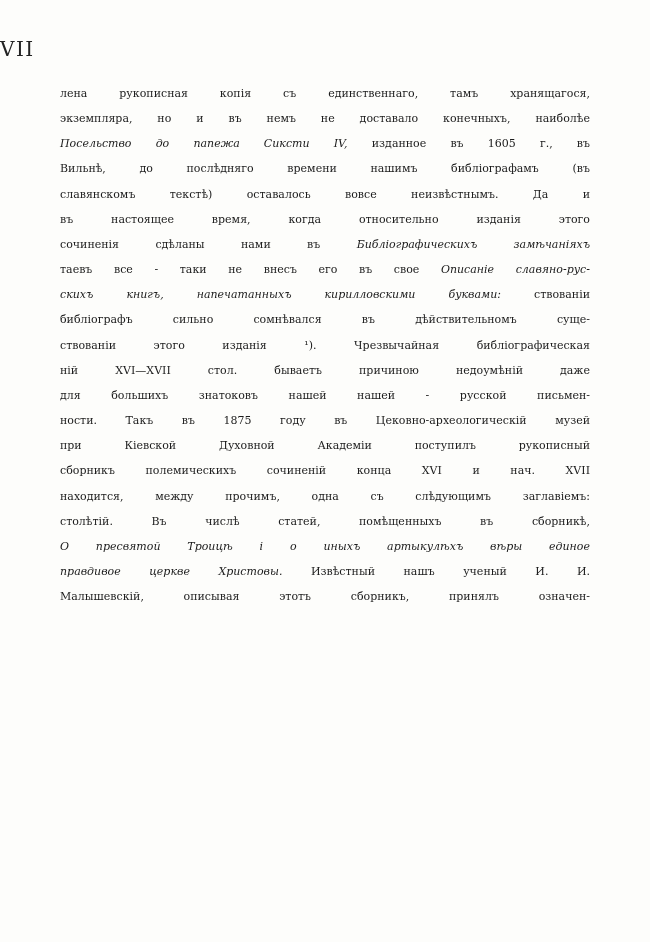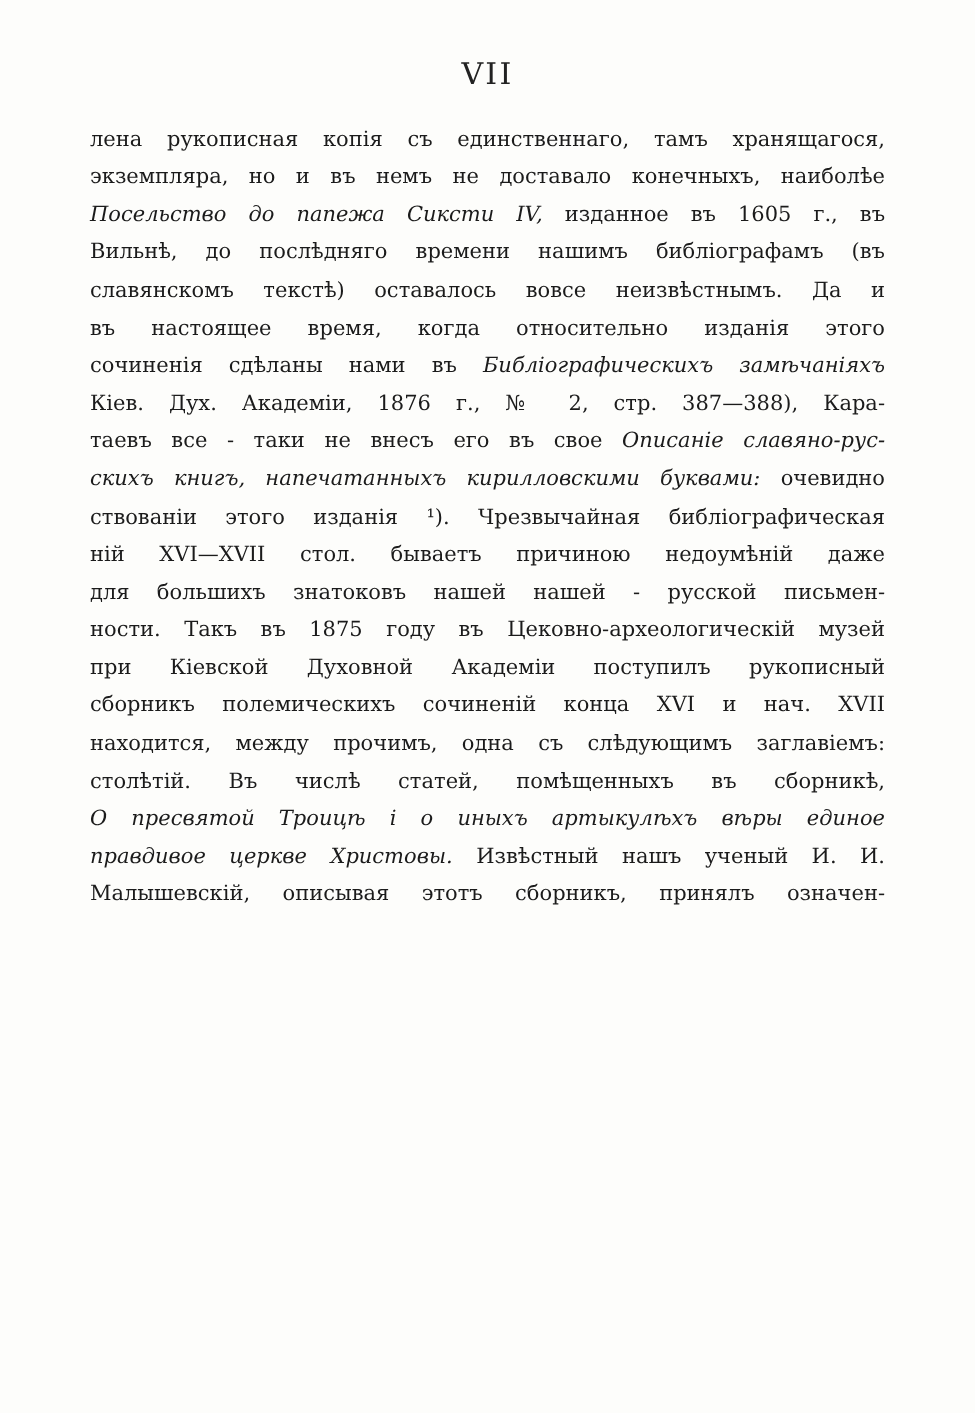--- a/index.html
+++ b/index.html
@@ -11,31 +11,31 @@
     position: relative;
     width: 650px;
     height: 942px;
     background: #fdfdfb;
     color: #1b1b1b;
     font-family: "DejaVu Serif", serif;
     overflow: hidden;
   }
   .page-number {
     padding-top: 37px;
-    text-align: center;
+    text-align: left;
     font-size: 20px;
     letter-spacing: 1.5px;
     color: #222;
   }
   .body-text {
     width: 530px;
     margin: 20px auto 0 auto;
   }
   .line {
-    font-size: 14px;
+    font-size: 11px;
     line-height: 25.15px;
     text-align: justify;
     text-align-last: justify;
     white-space: normal;
   }
   .it {
     font-style: italic;
   }
 </style>
 </head>
@@ -46,23 +46,23 @@
   <div class="page-number">VII</div>
 
   <div class="body-text">
       <div class="line"><span>лена рукописная копія съ единственнаго, тамъ хранящагося,</span></div>
       <div class="line"><span>экземпляра, но и въ немъ не доставало конечныхъ, наиболѣе</span></div>
       <div class="line"><span class="it">Посельство до папежа Сиксти IV,</span><span> изданное въ 1605 г., въ</span></div>
       <div class="line"><span>Вильнѣ, до послѣдняго времени нашимъ библіографамъ (въ</span></div>
       <div class="line"><span>славянскомъ текстѣ) оставалось вовсе неизвѣстнымъ. Да и</span></div>
       <div class="line"><span>въ настоящее время, когда относительно изданія этого</span></div>
       <div class="line"><span>сочиненія сдѣланы нами въ </span><span class="it">Библіографическихъ замѣчаніяхъ</span></div>
-      <div class="line"><span>Кіев. Дух. Академіи, 1876 г., № 2, стр. 387—388), Кара-</span></div>
       <div class="line"><span>таевъ все - таки не внесъ его въ свое </span><span class="it">Описаніе славяно-рус-</span></div>
-      <div class="line"><span class="it">скихъ книгъ, напечатанныхъ кирилловскими буквами:</span><span> очевидно</span></div>
+      <div class="line"><span class="it">скихъ книгъ, напечатанныхъ кирилловскими буквами:</span><span> ствованіи</span></div>
+      <div class="line"><span>библіографъ сильно сомнѣвался въ дѣйствительномъ суще-</span></div>
       <div class="line"><span>ствованіи этого изданія ¹). Чрезвычайная библіографическая</span></div>
       <div class="line"><span>ній XVI—XVII стол. бываетъ причиною недоумѣній даже</span></div>
       <div class="line"><span>для большихъ знатоковъ нашей нашей - русской письмен-</span></div>
       <div class="line"><span>ности. Такъ въ 1875 году въ Цековно-археологическій музей</span></div>
       <div class="line"><span>при Кіевской Духовной Академіи поступилъ рукописный</span></div>
       <div class="line"><span>сборникъ полемическихъ сочиненій конца XVI и нач. XVII</span></div>
       <div class="line"><span>находится, между прочимъ, одна съ слѣдующимъ заглавіемъ:</span></div>
       <div class="line"><span>столѣтій. Въ числѣ статей, помѣщенныхъ въ сборникѣ,</span></div>
       <div class="line"><span class="it">О пресвятой Троицѣ і о иныхъ артыкулѣхъ вѣры единое</span></div>
       <div class="line"><span class="it">правдивое церкве Христовы.</span><span> Извѣстный нашъ ученый И. И.</span></div>

